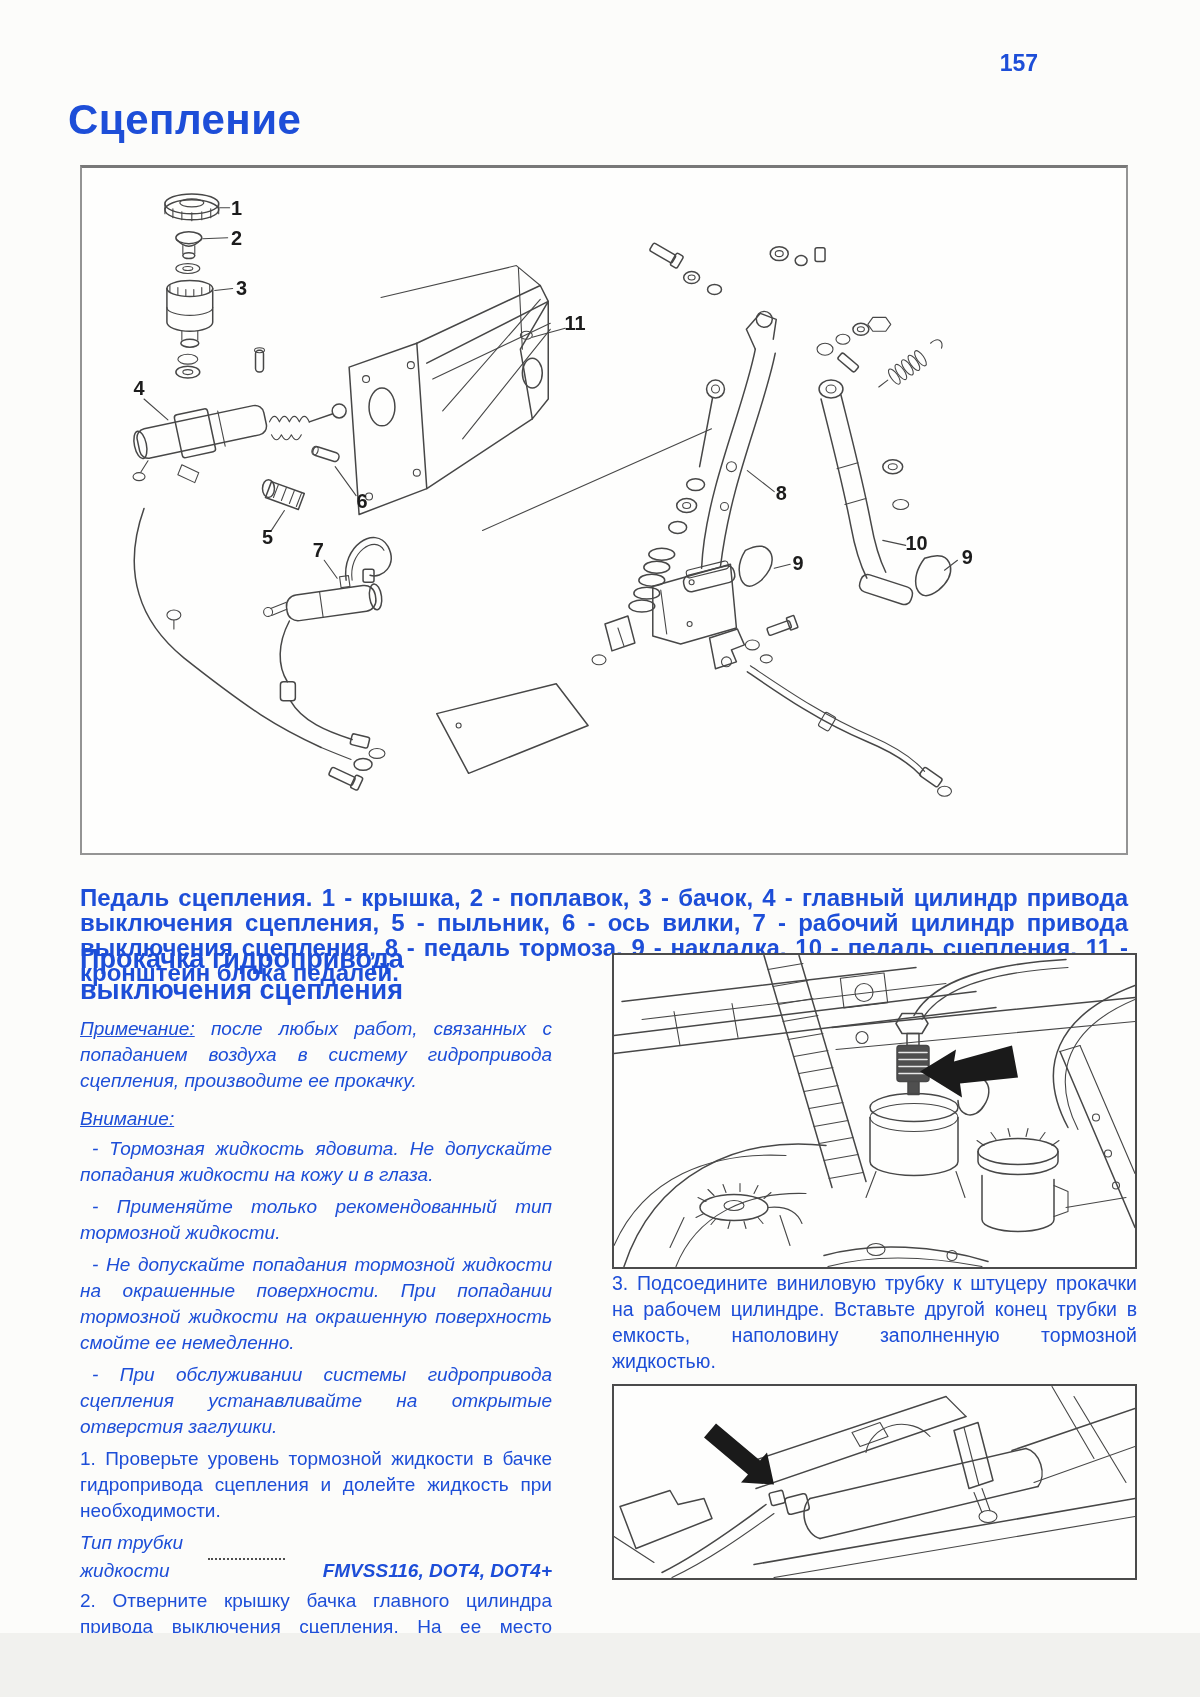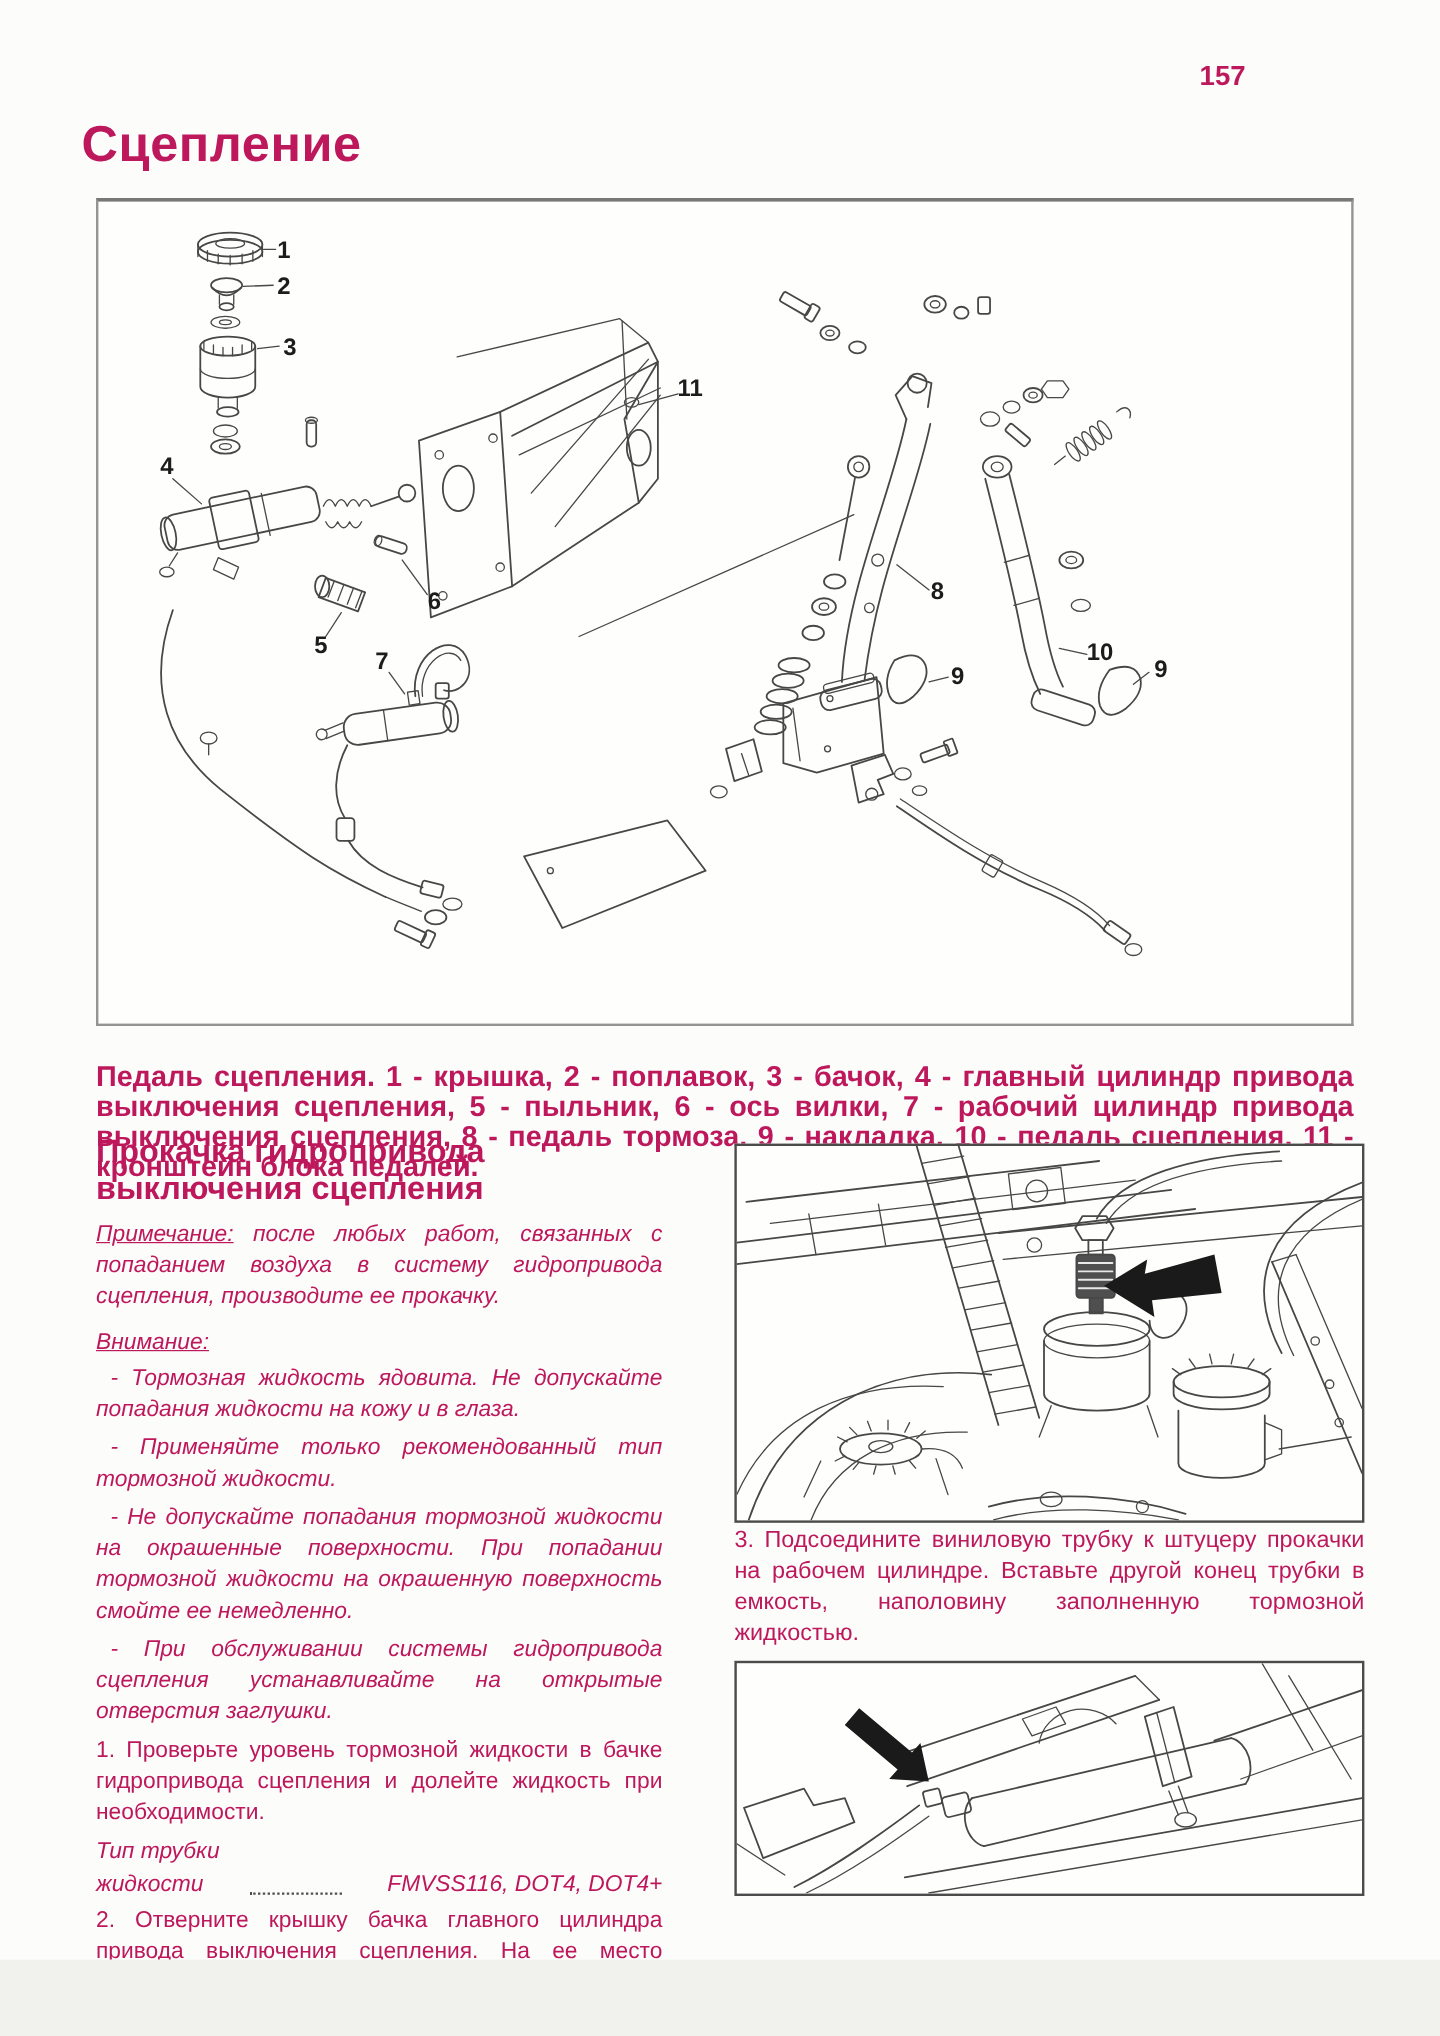--- a/index.html
+++ b/index.html
@@ -1,33 +1,33 @@
 <!DOCTYPE html>
 <html><head>
 <meta charset="utf-8">
 <style>
   html,body{margin:0;padding:0;}
   body{width:1200px;height:1697px;background:#f1f1ee;font-family:"Liberation Sans",sans-serif;}
-  .page{position:relative;width:1200px;height:1633px;background:#fcfcfa;color:#be185d;overflow:hidden;}
+  .page{position:relative;width:1200px;height:1633px;background:#fcfcfa;color:#1d4ed8;overflow:hidden;}
   .page-number{position:absolute;top:50px;right:162px;font-size:23px;font-weight:bold;}
   .title{position:absolute;top:96px;left:68px;font-size:42px;font-weight:bold;letter-spacing:.5px;margin:0;}
   .diagram-box{position:absolute;left:80px;top:165px;width:1048px;height:690px;border:2px solid #949494;border-top:3px solid #787878;background:#fefefd;box-sizing:border-box;}
   .diagram-box svg{display:block;width:100%;height:100%;}
   .diagram-caption{position:absolute;left:80px;top:861px;width:1048px;font-size:24px;line-height:25px;font-weight:bold;text-align:justify;}
   .left-col{position:absolute;left:80px;top:944px;width:472px;font-size:19px;line-height:26px;text-align:justify;}
   .left-col h2{font-size:27px;line-height:31px;font-weight:bold;margin:0 0 10px 0;text-align:left;}
   .left-col p{margin:0 0 6px 0;}
   .italic{font-style:italic;}
   .u{text-decoration:underline;}
   .bullet{font-style:italic;text-indent:12px;margin:0 0 4px 0;}
   .warn-label{font-style:italic;text-decoration:underline;margin:6px 0 4px 0;display:inline-block;}
   .spec{font-style:italic;margin:4px 0 2px 0;}
-  .spec-row{display:flex;align-items:flex-end;font-style:italic;margin:0 0 4px 0;gap:31px;}
+  .spec-row{display:flex;align-items:flex-start;font-style:italic;margin:0 0 4px 0;gap:31px;}
   .spec-row .leader{flex:1;border-bottom:2.5px dotted #4e4e4e;margin:0 7px 5px 7px;min-width:40px;}
-  .spec-row .value{font-weight:normal;white-space:nowrap;}
+  .spec-row .value{font-weight:bold;white-space:nowrap;}
   .right-col{position:absolute;left:612px;top:953px;width:525px;}
   .photo{border:2.5px solid #4b4b4b;background:#fefefd;box-sizing:border-box;}
   .photo svg{display:block;width:100%;height:100%;}
   .photo1{width:525px;height:316px;}
   .photo2{width:525px;height:196px;margin-top:10px;}
   .step3{font-size:19.5px;line-height:26px;text-align:justify;margin:1px 0 9px 0;}
   .callout{font:bold 20px "Liberation Sans",sans-serif;fill:#1c1c1c;}
   .lineart{stroke:#474747;fill:none;stroke-width:1.5;stroke-linecap:round;stroke-linejoin:round;}
   .thin{stroke-width:1.1;}
 </style>

